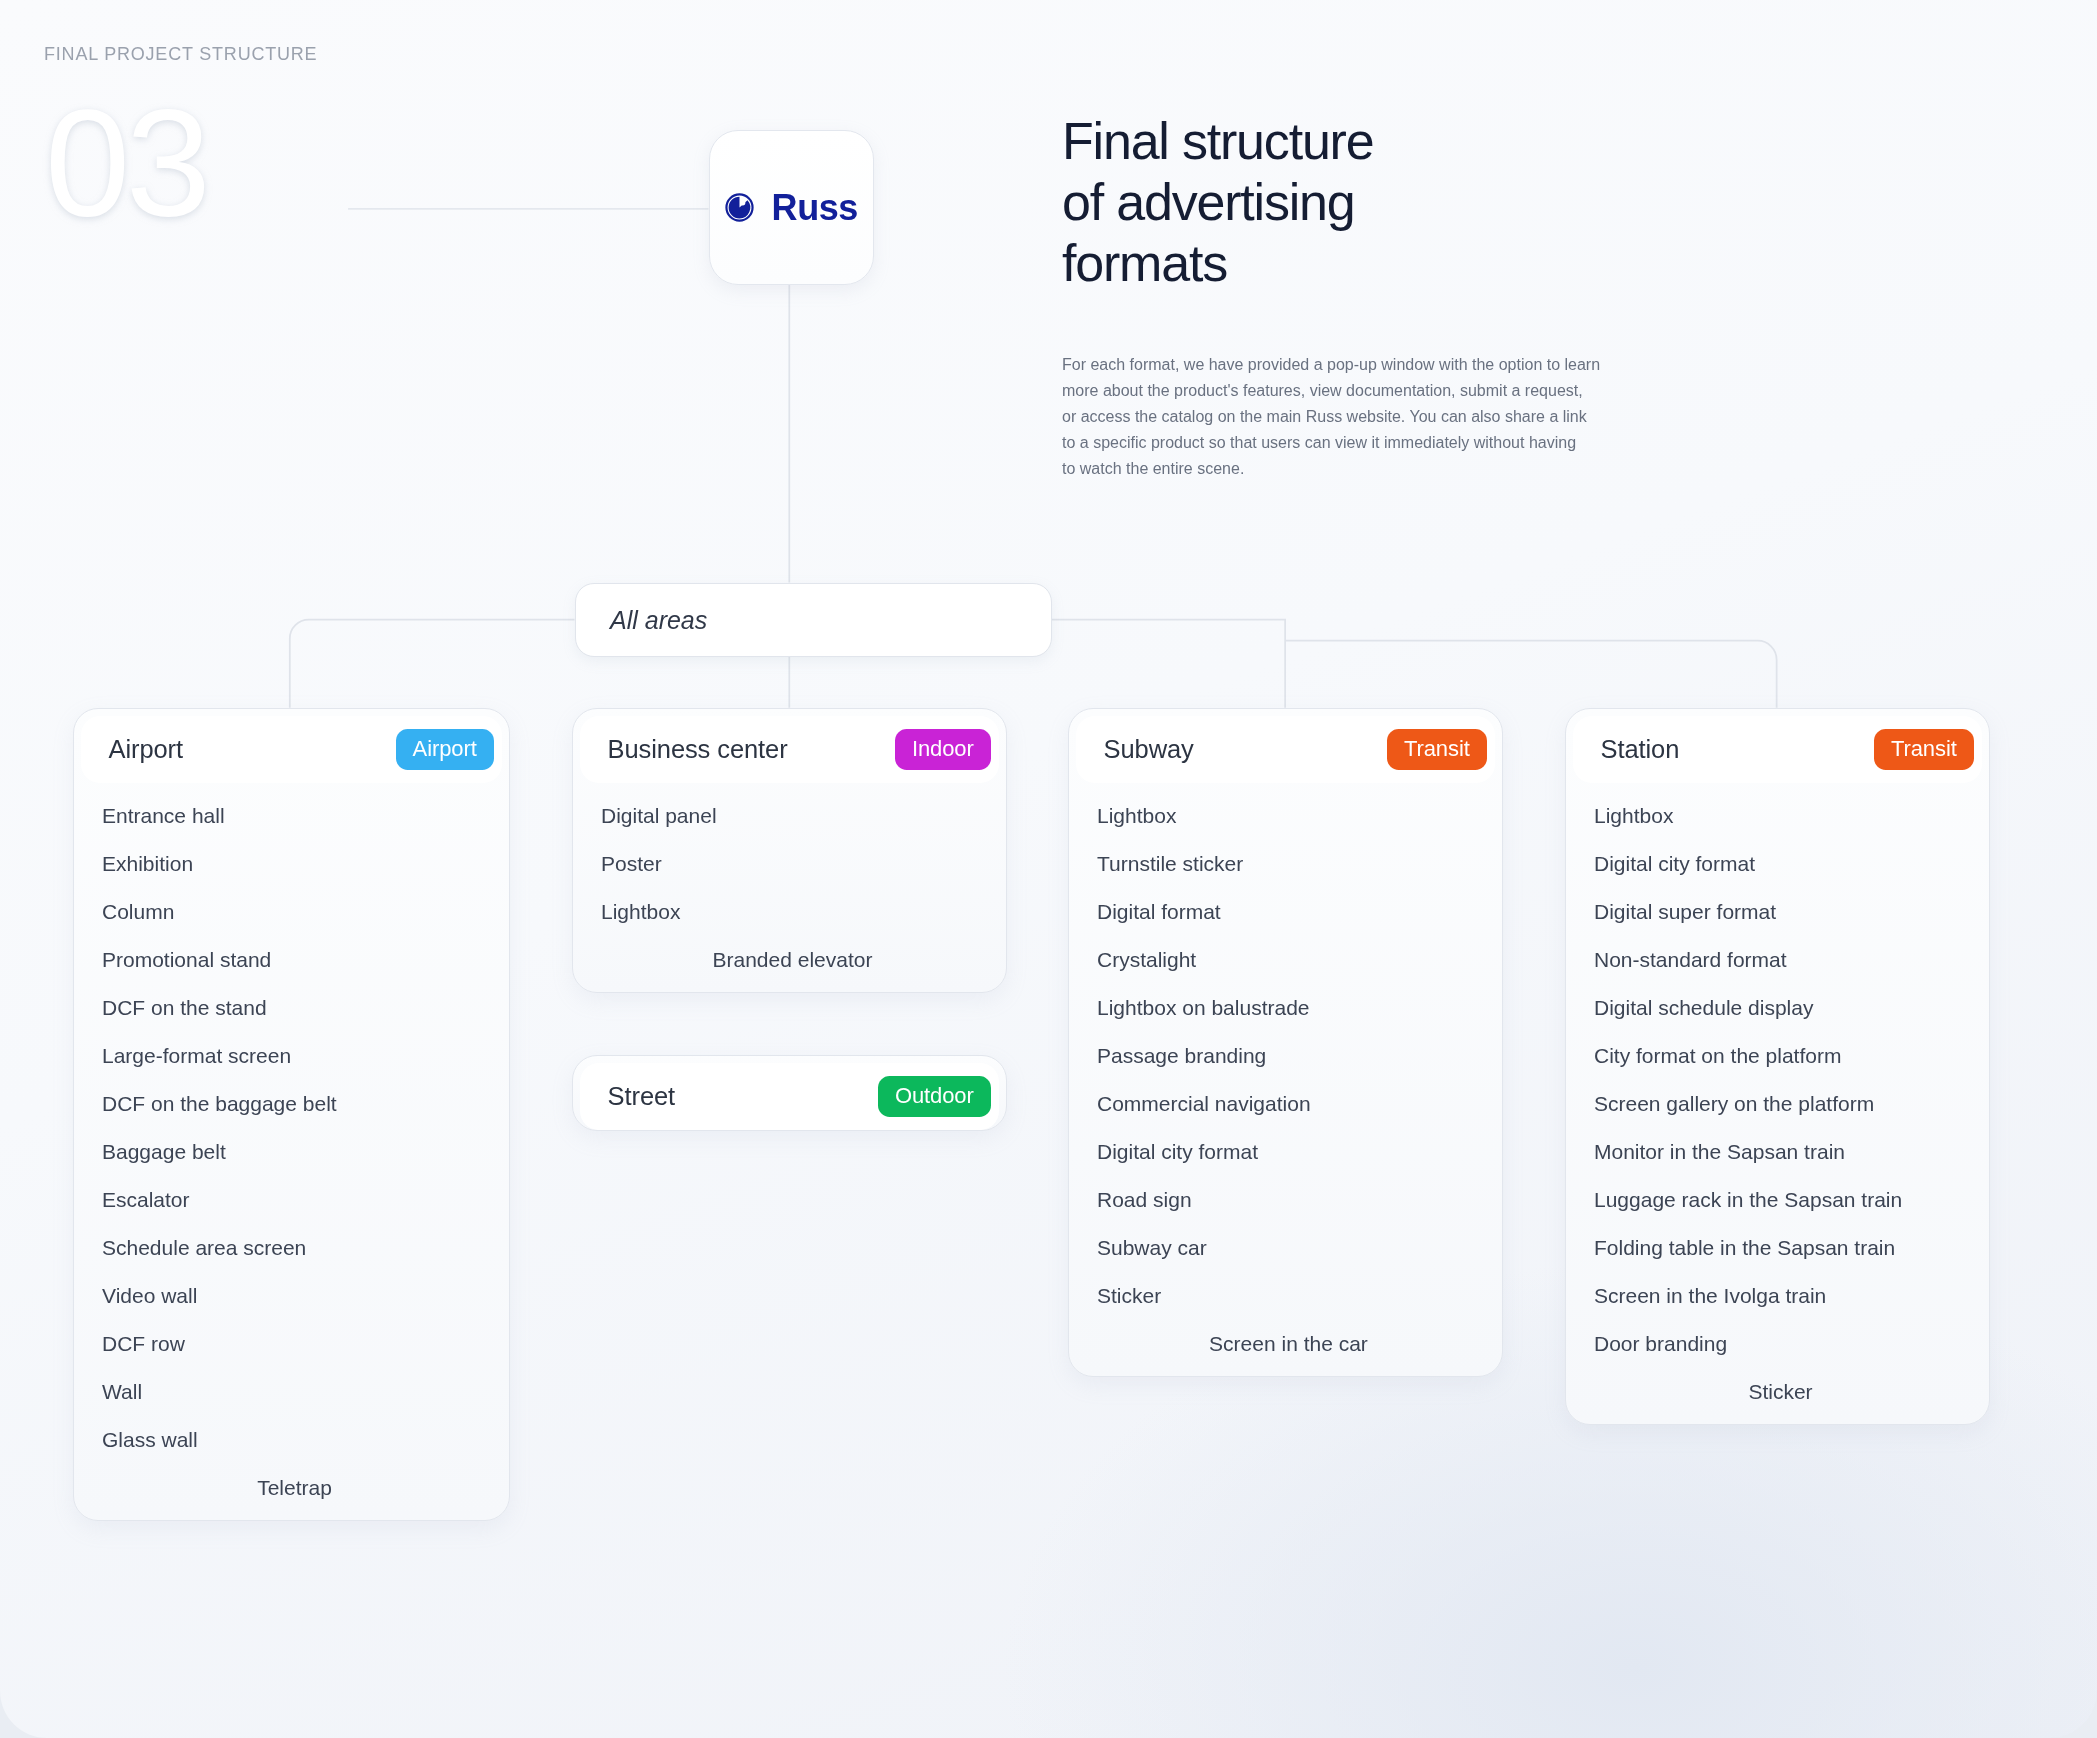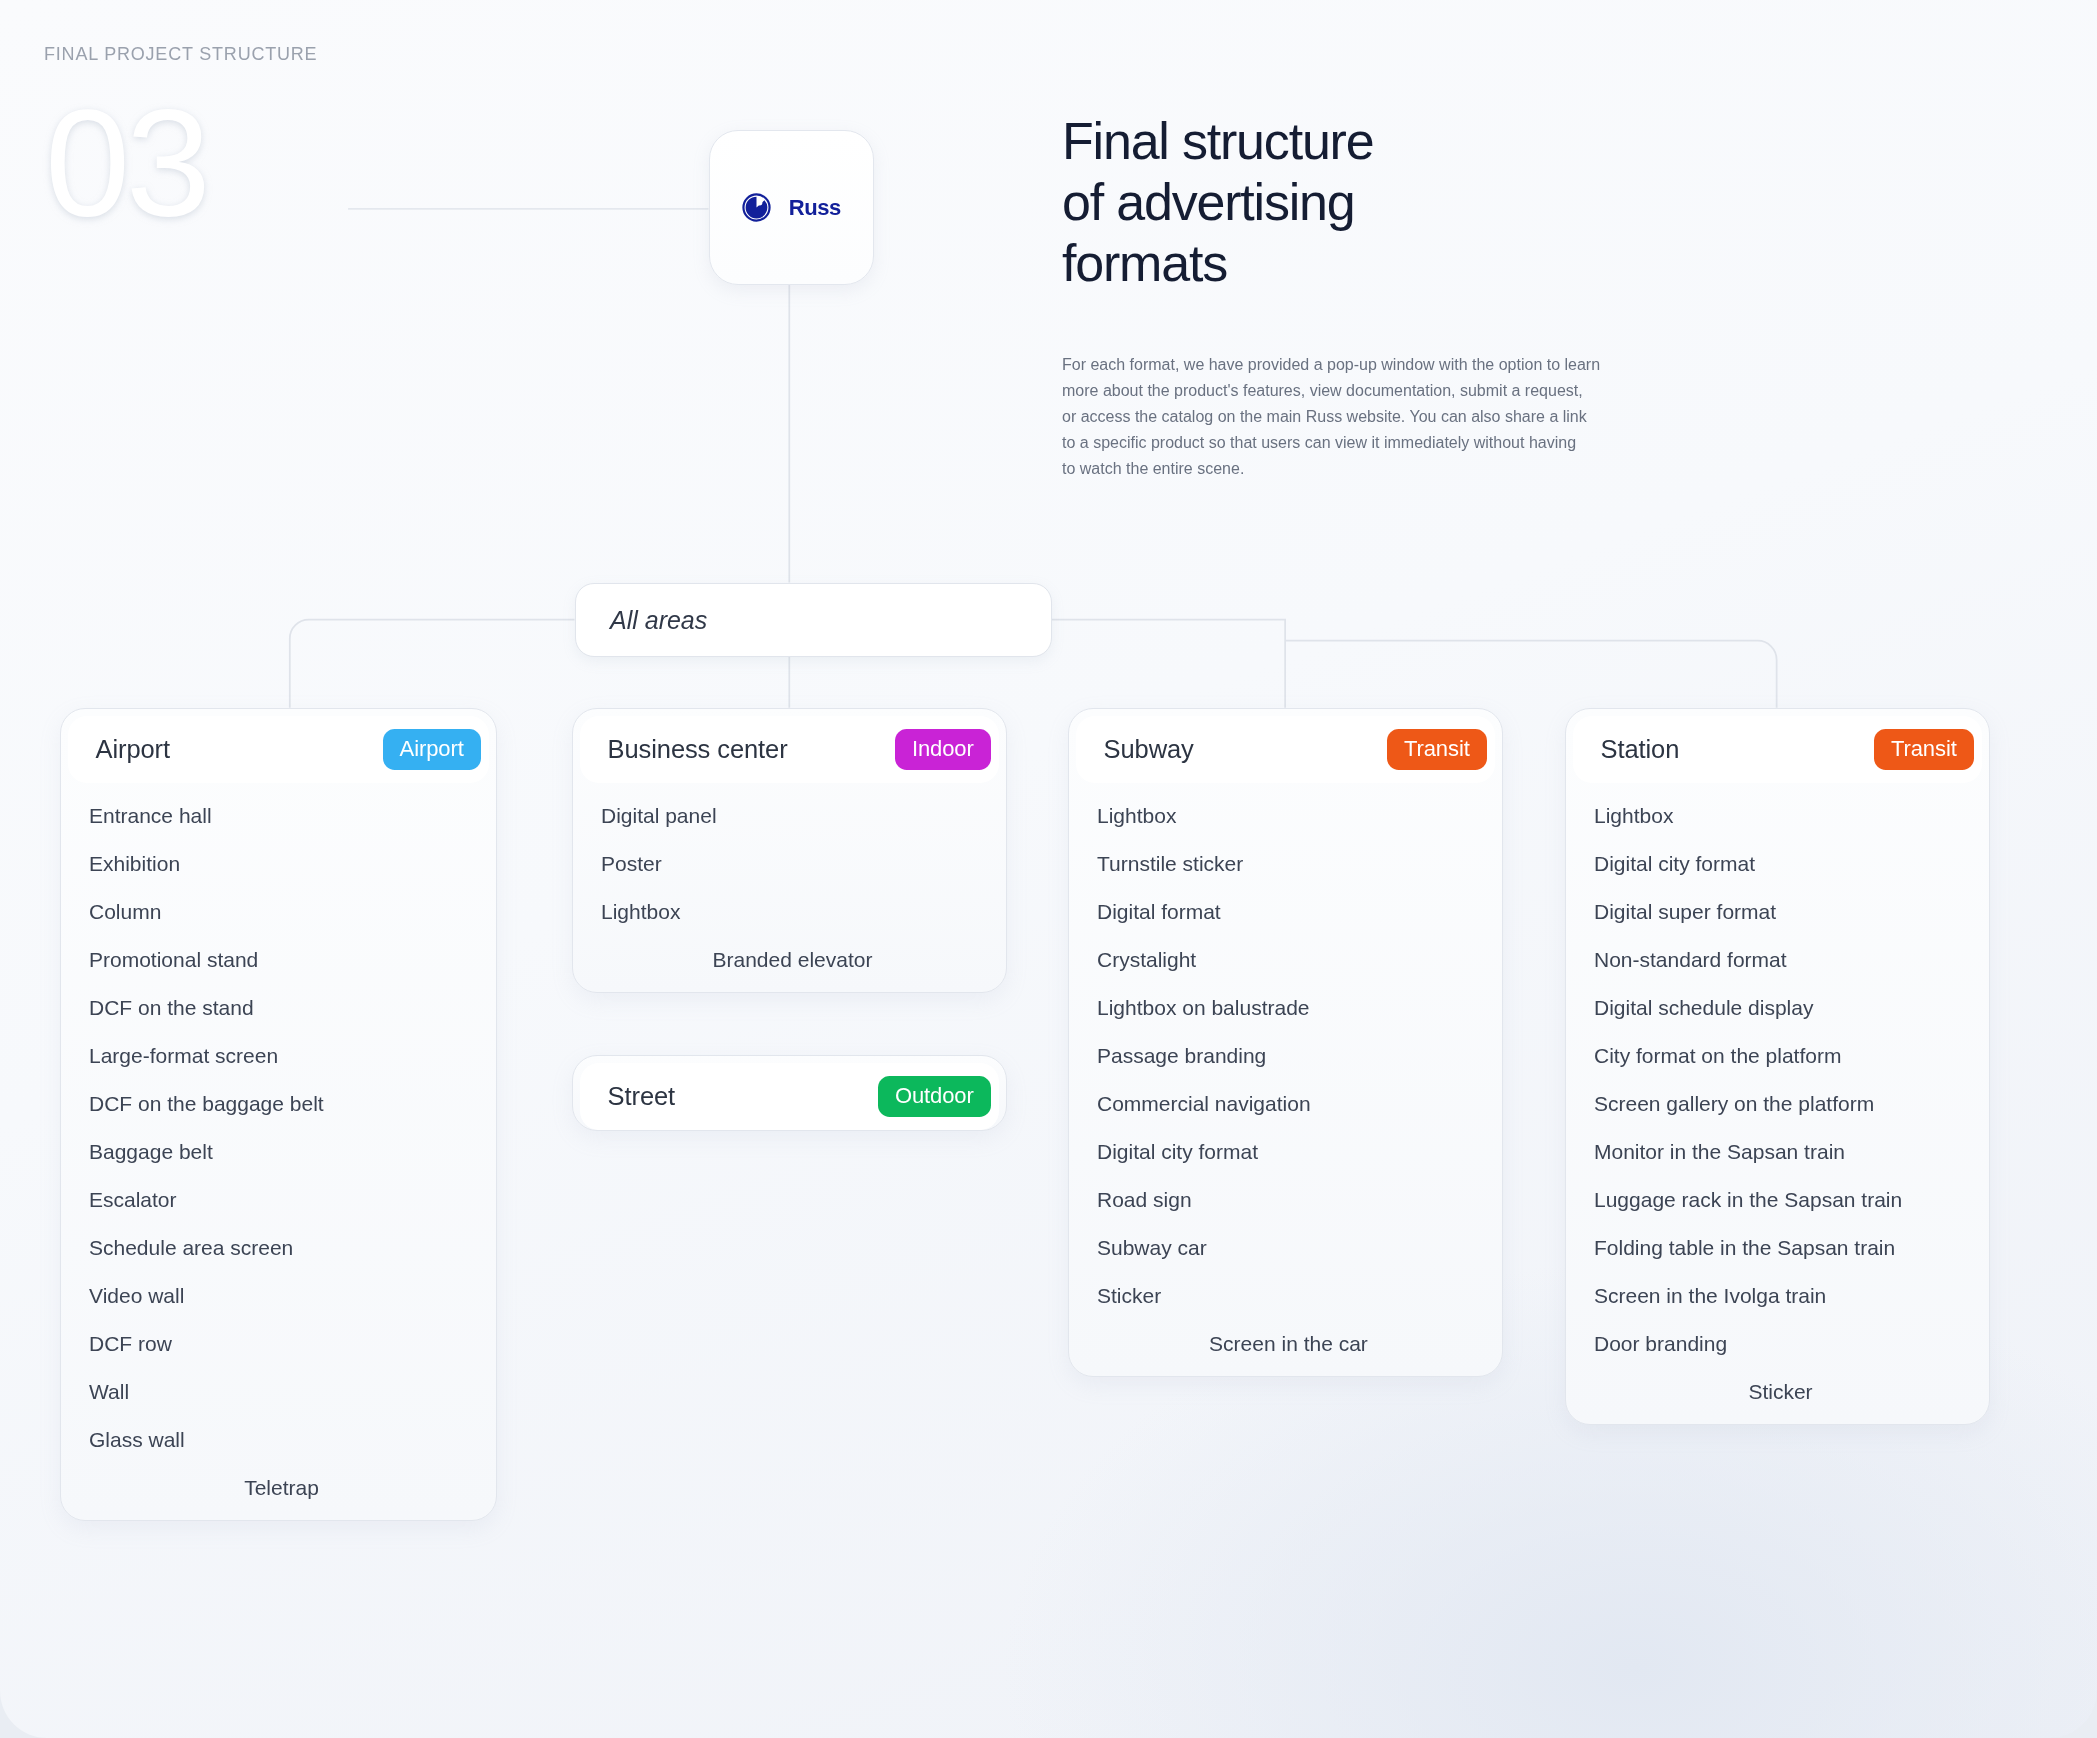--- a/index.html
+++ b/index.html
@@ -42,21 +42,21 @@
     width: 165px; height: 155px;
     background: linear-gradient(180deg,#ffffff 0%, #fcfdfe 100%);
     border: 1.2px solid #e3e7ee;
     border-radius: 29px;
     box-shadow: 0 5.8px 17.5px rgba(160,172,192,.14);
     display: flex; align-items: center; justify-content: center;
   }
   .logo-row { display: flex; align-items: center; gap: 9.5px; }
   .logo-mark { width: 29px; height: 29px; display:block; }
   .logo-word {
-    font-size: 22px; font-weight: 700; color: #12209a;
+    font-size: 36px; font-weight: 700; color: #12209a;
     letter-spacing: -0.4px;
     margin-left: 8px;
   }
   
   #title {
     position: absolute; left: 1062px; top: 111px;
     width: 816px;
     font-size: 52px; line-height: 1.17; font-weight: 400;
     color: #151d33; letter-spacing: -1.2px;
     white-space: pre-line;
@@ -121,21 +121,21 @@
   .card-list li {
     list-style: none;
     font-size: 21px; line-height: 1.0;
     color: #3c4454;
     padding: 0 22px 0 28px;
     margin-bottom: 27px;
     white-space: nowrap;
   }
   .card-list li:last-child { margin-bottom: 0; text-align: center; }
 
-  #card-airport   { left: 60px;  top: 708px;  width: 437px; }
+  #card-airport   { left: 73px;  top: 708px;  width: 437px; }
   #card-business  { left: 572px;  top: 708px;  width: 435px; }
   #card-street    { left: 572px;  top: 1055px; width: 435px; }
   #card-subway    { left: 1068px; top: 708px;  width: 435px; }
   #card-station   { left: 1565px; top: 708px;  width: 425px; }
 </style>
 </head>
 <body>
 
 <div id="canvas">
 

